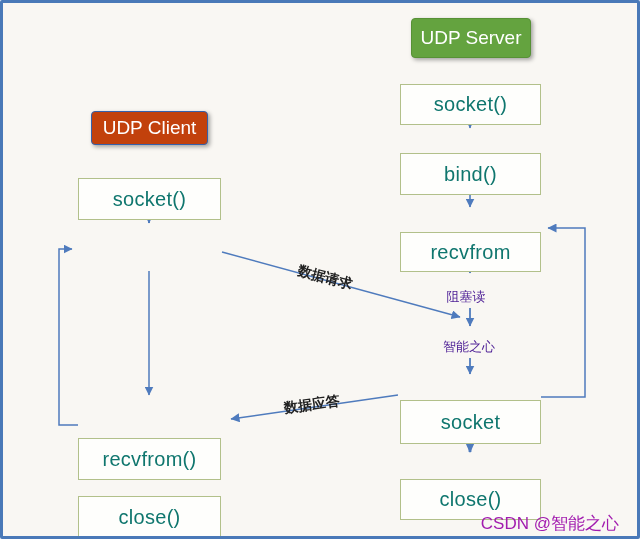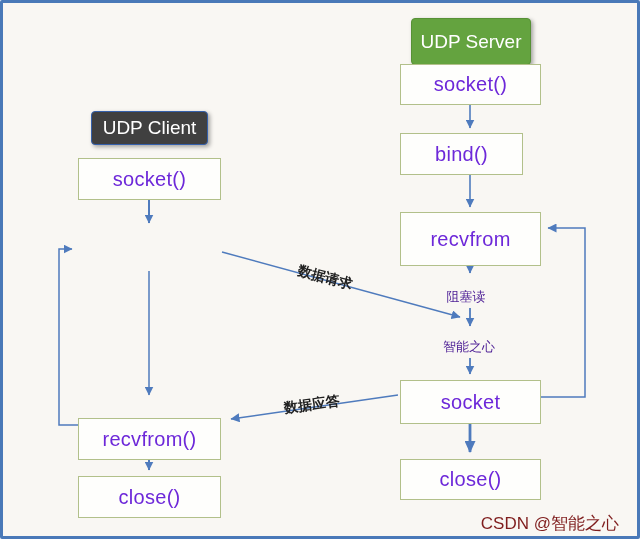--- a/index.html
+++ b/index.html
@@ -26,56 +26,57 @@
   }
   .fbox {
     position: absolute;
     box-sizing: border-box;
     background: #fefefc;
     border: 1px solid #b2c08a;
     display: flex;
     align-items: center;
     justify-content: center;
     font-size: 20px;
-    color: #6d28d9;
+    color: #0f766e;
     letter-spacing: 0.3px;
+    margin-top: 20px;
   }
   .hdr {
     position: absolute;
     box-sizing: border-box;
     display: flex;
     align-items: center;
     justify-content: center;
     color: #ffffff;
     font-size: 19px;
     border-radius: 4px;
     box-shadow: 2px 2px 4px rgba(0,0,0,0.35);
   }
   .hdr.server { background: #64a33f; border: 1px solid #579136; }
-  .hdr.client { background: #404040; border: 1px solid #3560ab; }
+  .hdr.client { background: #c2410c; border: 1px solid #3560ab; }
   .note {
     position: absolute;
     color: #4c1d95;
     font-size: 13px;
     text-align: center;
     white-space: nowrap;
   }
   .note.strong {
     font-size: 14px;
     font-weight: 600;
     color: #222222;
   }
   .watermark {
     position: absolute;
     left: 396px;
     top: 509px;
     width: 220px;
     text-align: right;
     font-size: 17px;
-    color: #7f1d1d;
+    color: #a21caf;
     white-space: nowrap;
   }
 </style>
 </head>
 <body>
 
 <div class="stage">
 
   <svg class="wires" viewBox="0 0 640 539" xmlns="http://www.w3.org/2000/svg">
     <defs>
@@ -99,26 +100,26 @@
     <line x1="146" y1="197" x2="146" y2="220" stroke="#4f7bbd" stroke-width="2" marker-end="url(#ah)"></line>
     <line x1="146" y1="268" x2="146" y2="392" stroke="#4f7bbd" stroke-width="1.5" marker-end="url(#ah)"></line>
     <line x1="146" y1="440" x2="146" y2="467" stroke="#4f7bbd" stroke-width="2" marker-end="url(#ah)"></line>
 
     <polyline points="75,422 56,422 56,246 69,246" fill="none" stroke="#4f7bbd" stroke-width="1.5" marker-end="url(#ah)"></polyline>
 
     <line x1="219" y1="249" x2="457" y2="314" stroke="#4f7bbd" stroke-width="1.5" marker-end="url(#ah)"></line>
     <line x1="395" y1="392" x2="228" y2="416" stroke="#4f7bbd" stroke-width="1.5" marker-end="url(#ah)"></line>
   </svg>
 
-  <div class="hdr server" style="left:408px; top:15px; width:120px; height:47px;">UDP Server</div>
+  <div class="hdr server" style="left:408px; top:15px; width:120px; height:40px;">UDP Server</div>
   <div class="hdr client" style="left:88px; top:108px; width:117px; height:34px;">UDP Client</div>
 
   <div class="fbox" style="left:397px; top:61px; width:141px; height:41px;">socket()</div>
-  <div class="fbox" style="left:397px; top:130px; width:123px; height:42px;">bind()</div>
-  <div class="fbox" style="left:397px; top:209px; width:141px; height:54px;text-align:right;">recvfrom</div>
+  <div class="fbox" style="left:397px; top:130px; width:141px; height:42px;">bind()</div>
+  <div class="fbox" style="left:397px; top:209px; width:141px; height:40px;text-align:right;">recvfrom</div>
   <div class="fbox" style="left:397px; top:377px; width:141px; height:44px;">socket</div>
   <div class="fbox" style="left:397px; top:456px; width:141px; height:41px;">close()</div>
 
   <div class="fbox" style="left:75px; top:155px; width:143px; height:42px;">socket()</div>
   <div class="fbox" style="left:75px; top:415px; width:143px; height:42px;">recvfrom()</div>
   <div class="fbox" style="left:75px; top:473px; width:143px; height:42px;">close()</div>
 
   <div class="note strong" style="left:285px; top:266px; width:74px; transform:rotate(15deg);">数据请求</div>
   <div class="note strong" style="left:272px; top:393px; width:74px; transform:rotate(-8deg);">数据应答</div>
   <div class="note" style="left:437px; top:285px; width:52px;">阻塞读</div>

